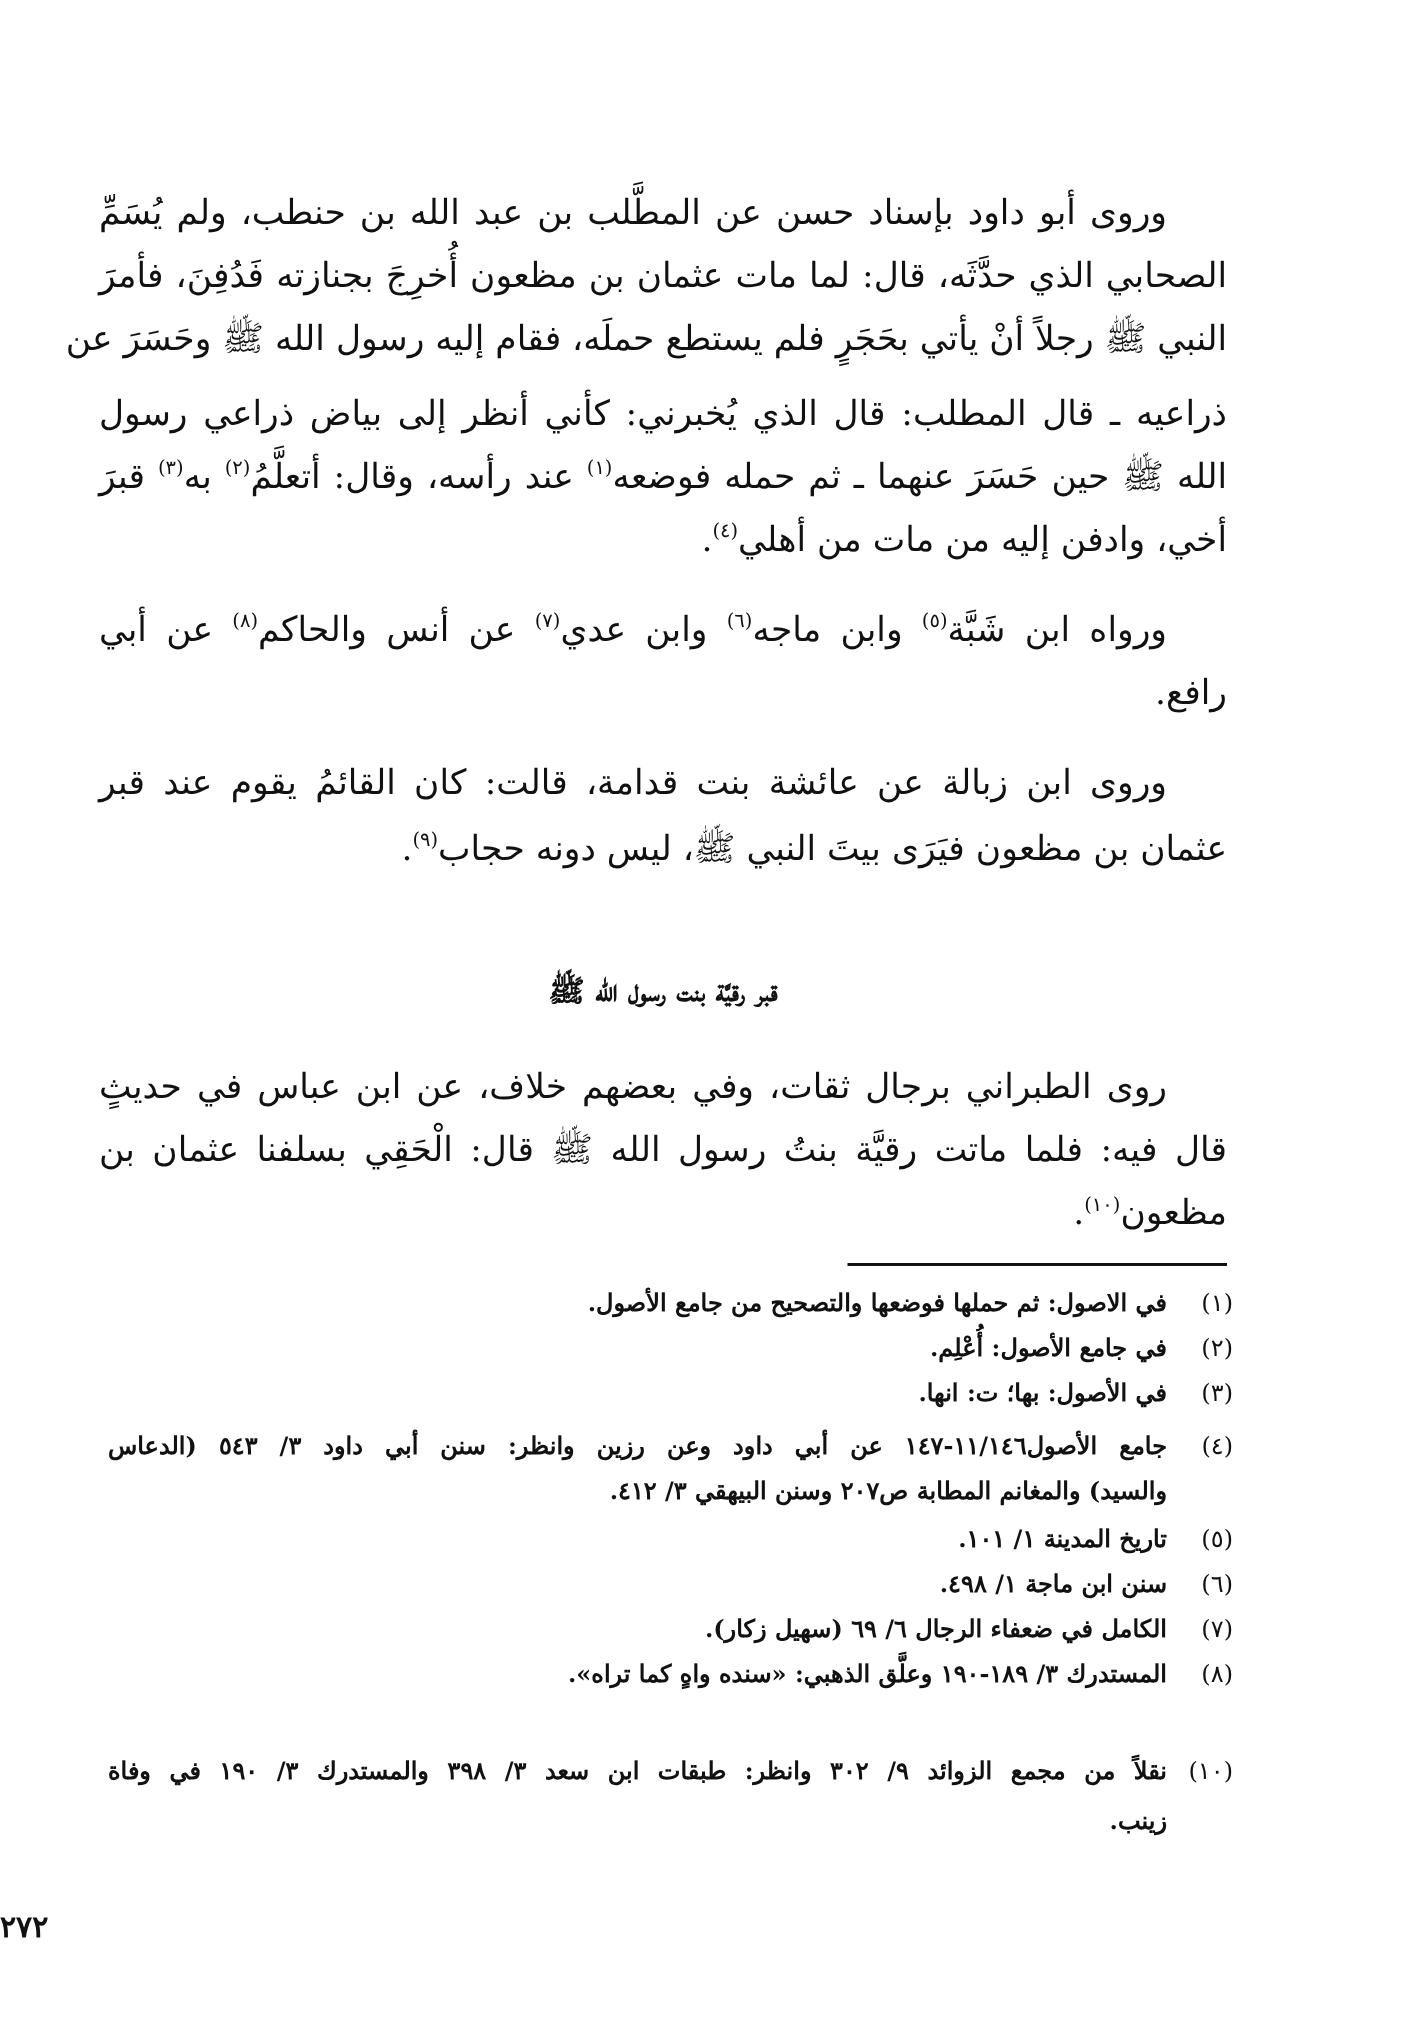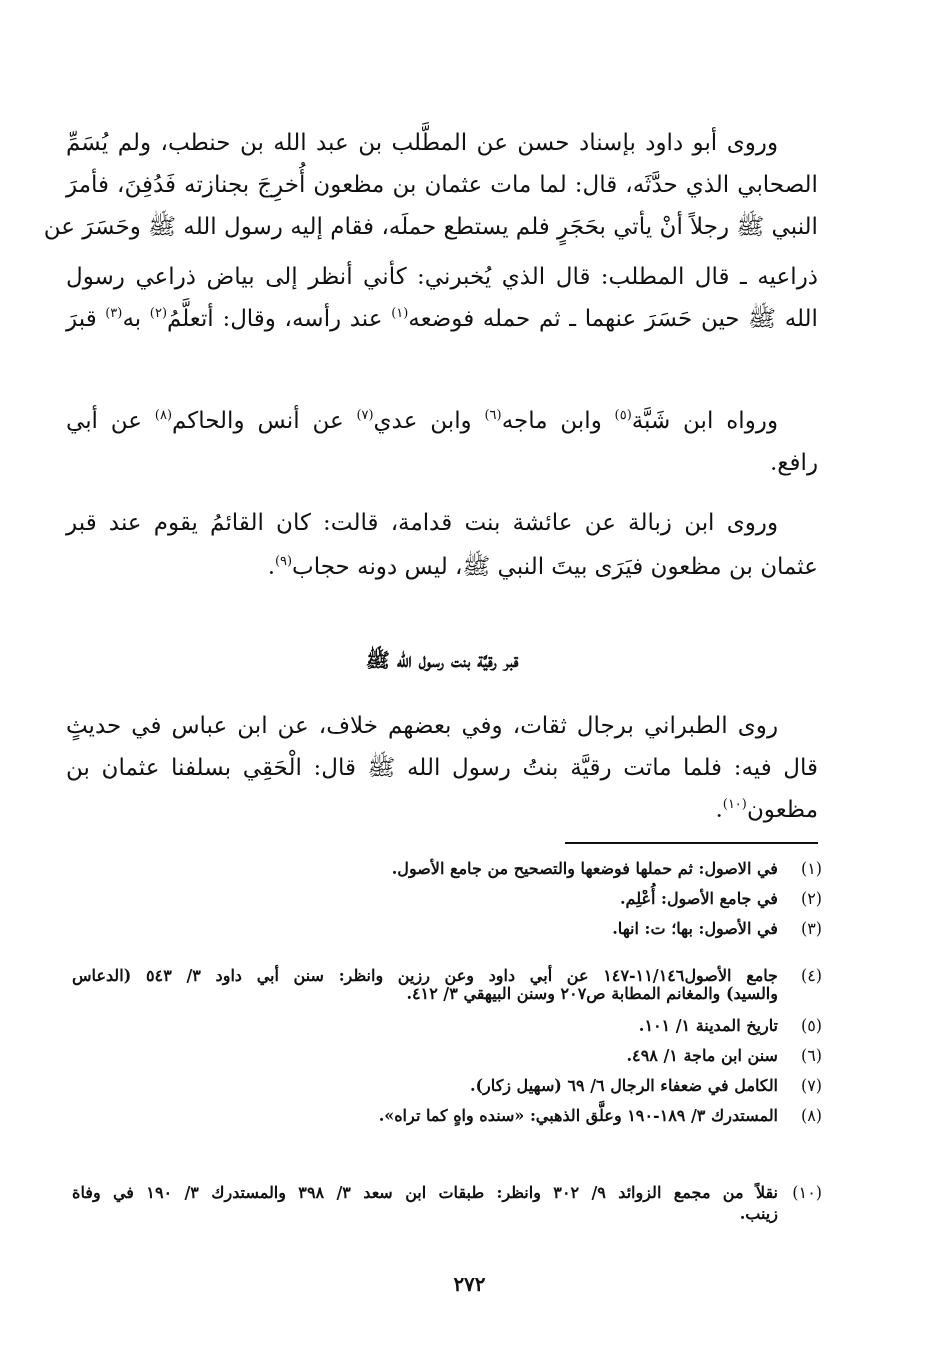--- a/index.html
+++ b/index.html
@@ -11,34 +11,37 @@
   .line.last { text-align-last: right; }
   .line.first { padding-right: 40px; }
   sup { font-size: 13px; vertical-align: 9px; line-height: 0; }
   .heading { position: absolute; left: 66px; right: 121px; top: 648px; text-align: center;
              direction: rtl; font-size: 20px; font-weight: bold; }
   .sep { position: absolute; left: 565px; width: 253px; top: 842px; height: 2px; background: #111; }
   .fn { position: absolute; right: 117px; left: 72px; direction: rtl; font-size: 16px; line-height: 22px;
         font-weight: bold; white-space: nowrap; }
   .fn .num { display: inline-block; width: 44px; font-weight: normal; }
   .fn.cont { padding-right: 44px; }
-  .fn.just { text-align: justify; text-align-last: justify; margin-top: 12px; }
-  .pageno { position: absolute; left: 0; right: 0; top: 1272px; text-align: center; font-size: 20px; font-weight: bold; }
+  .fn.just { text-align: justify; text-align-last: justify; }
+  .pageno { position: absolute; left: 0; right: 0; top: 1272px; font-size: 20px; font-weight: bold; }
 </style>
 </head>
 <body>
 
 <div class="page">
 
   <div class="line first" style="top:125px">وروى أبو داود بإسناد حسن عن المطَّلب بن عبد الله بن حنطب، ولم يُسَمِّ</div>
   <div class="line" style="top:167px">الصحابي الذي حدَّثَه، قال: لما مات عثمان بن مظعون أُخرِجَ بجنازته فَدُفِنَ، فأمرَ</div>
   <div class="line" style="top:209px">النبي ﷺ رجلاً أنْ يأتي بحَجَرٍ فلم يستطع حملَه، فقام إليه رسول الله ﷺ وحَسَرَ عن</div>
   <div class="line" style="top:259px">ذراعيه ـ قال المطلب: قال الذي يُخبرني: كأني أنظر إلى بياض ذراعي رسول</div>
   <div class="line" style="top:301px">
     <span>الله ﷺ حين حَسَرَ عنهما ـ ثم حمله فوضعه</span><sup>(١)</sup><span> عند رأسه، وقال: أتعلَّمُ</span><sup>(٢)</sup><span> به</span><sup>(٣)</sup><span> قبرَ</span>
+  </div>
+  <div class="line last" style="top:343px">
+    <span>أخي، وادفن إليه من مات من أهلي</span><sup>(٤)</sup><span>.</span>
   </div>
 
   <div class="line first" style="top:403px">
     <span>ورواه ابن شَبَّة</span><sup>(٥)</sup><span> وابن ماجه</span><sup>(٦)</sup><span> وابن عدي</span><sup>(٧)</sup><span> عن أنس والحاكم</span><sup>(٨)</sup><span> عن أبي</span>
   </div>
   <div class="line last" style="top:445px">رافع.</div>
 
   <div class="line first" style="top:505px">وروى ابن زبالة عن عائشة بنت قدامة، قالت: كان القائمُ يقوم عند قبر</div>
   <div class="line last" style="top:549px">
     <span>عثمان بن مظعون فيَرَى بيتَ النبي ﷺ، ليس دونه حجاب</span><sup>(٩)</sup><span>.</span>

